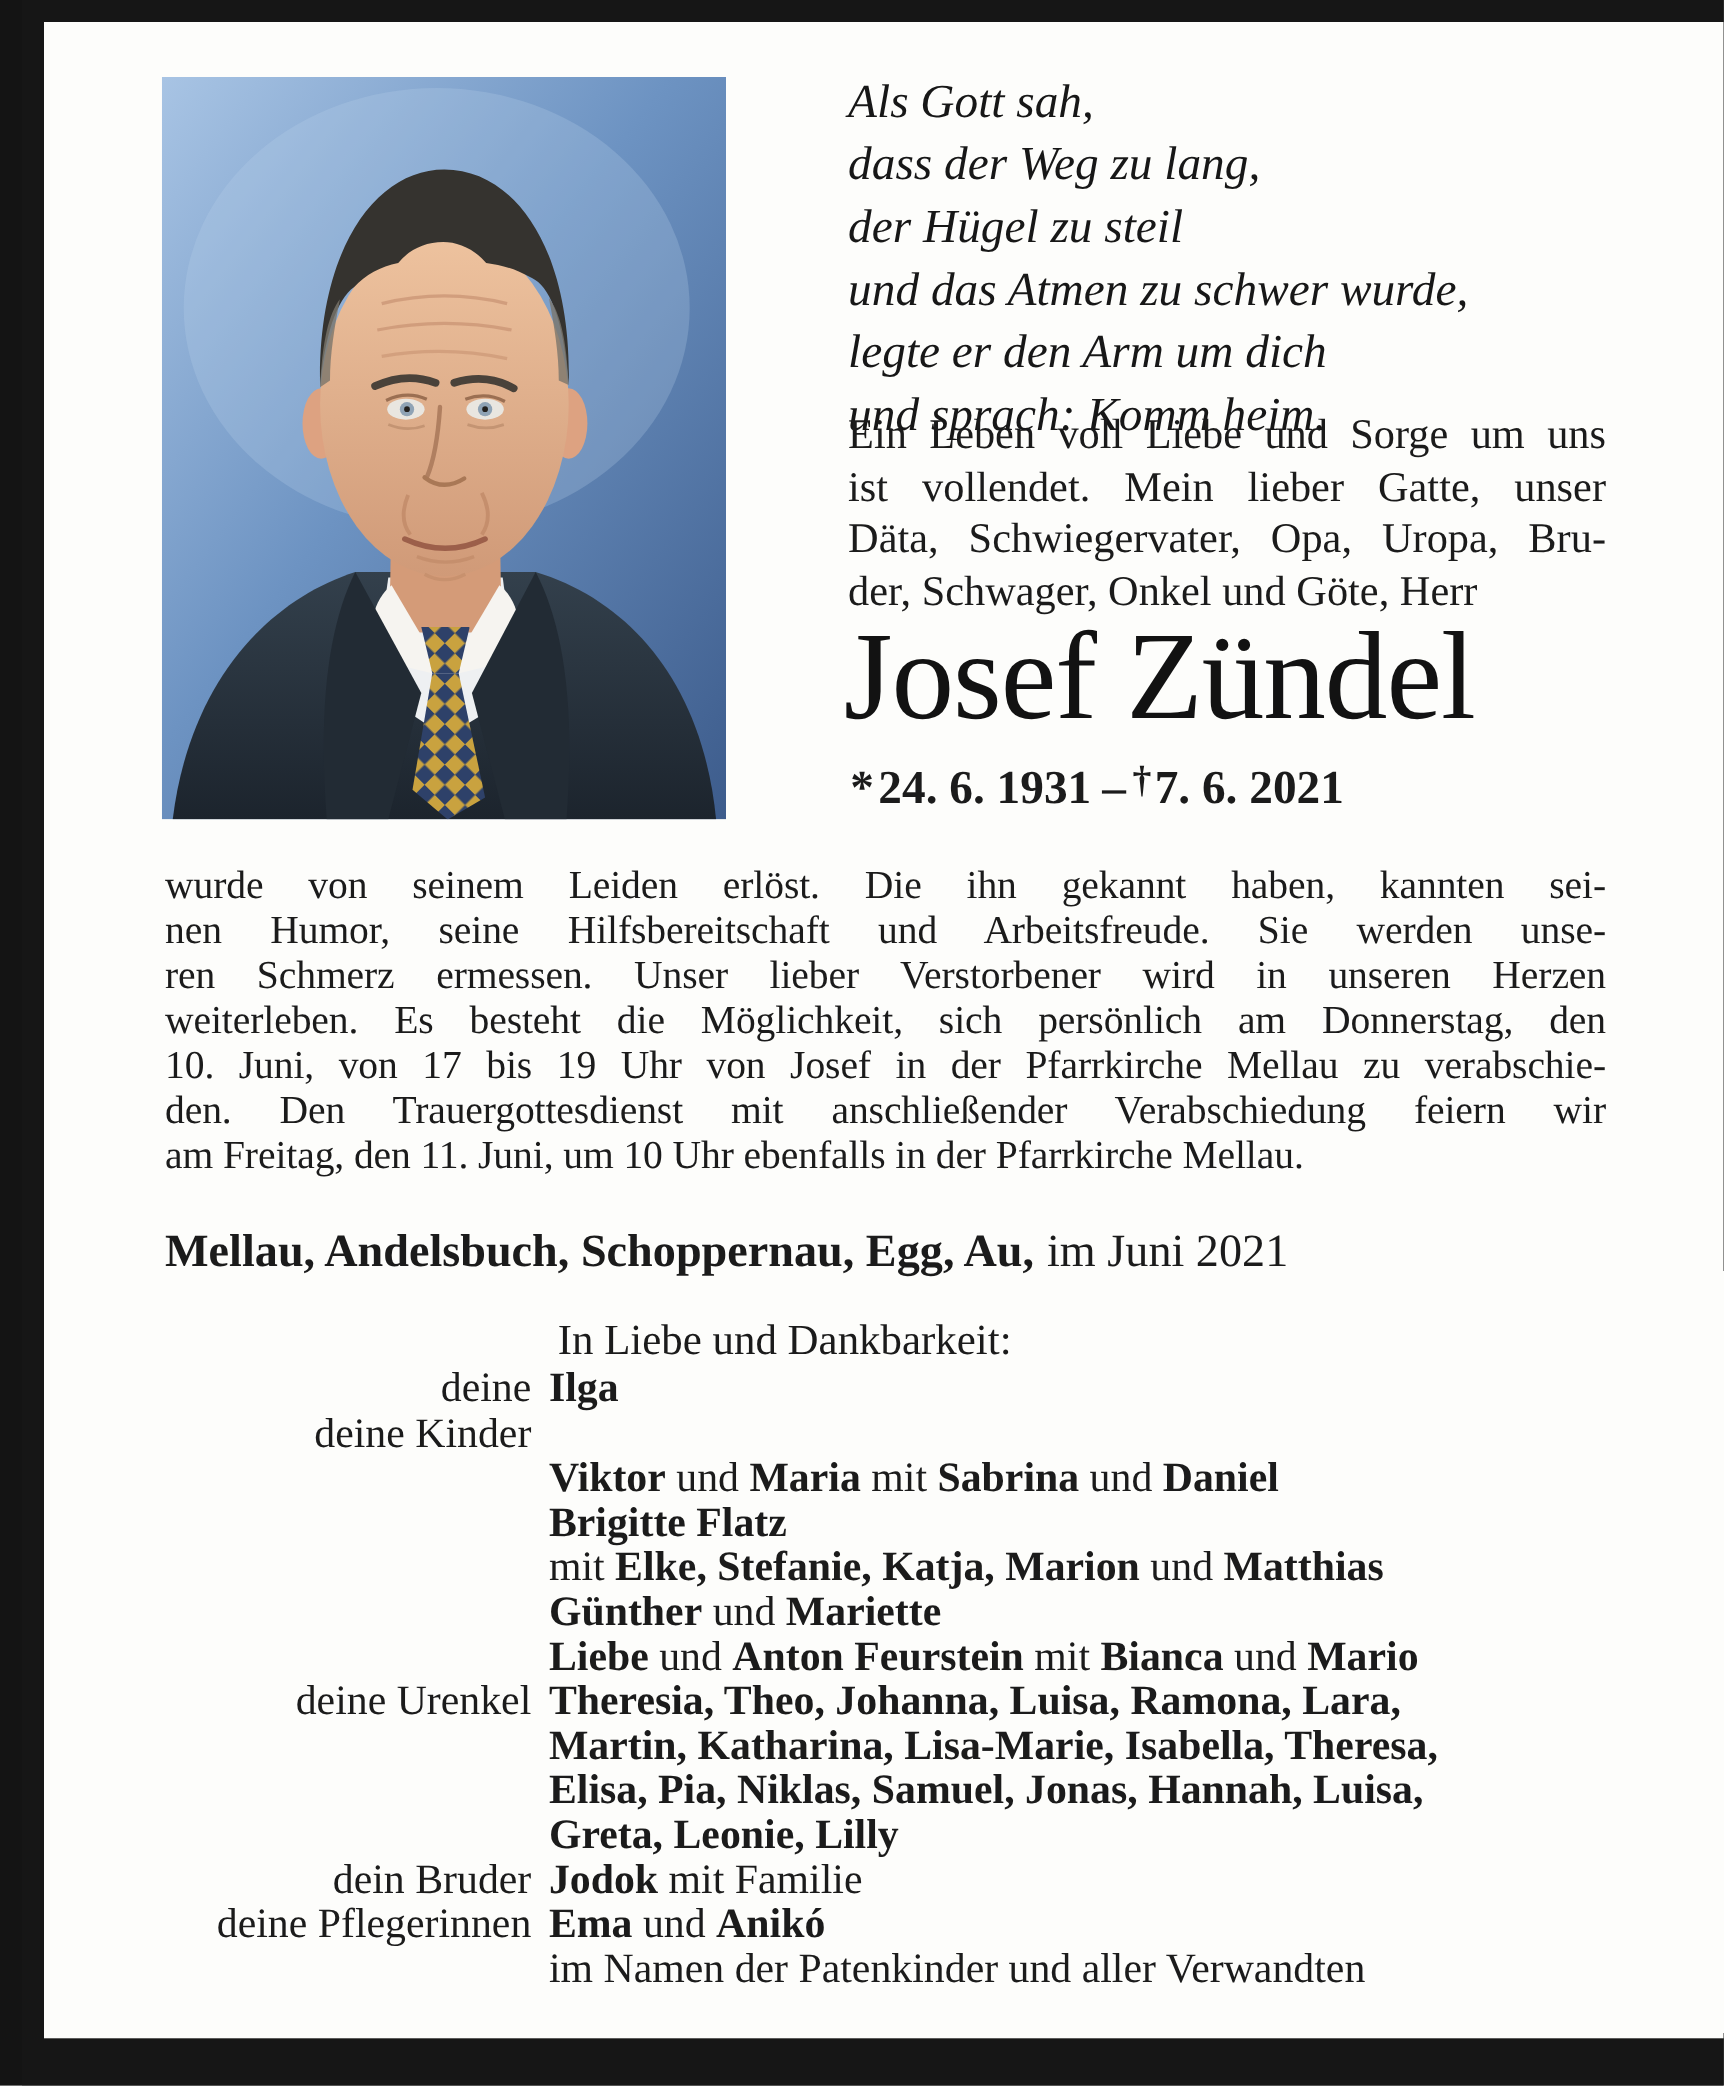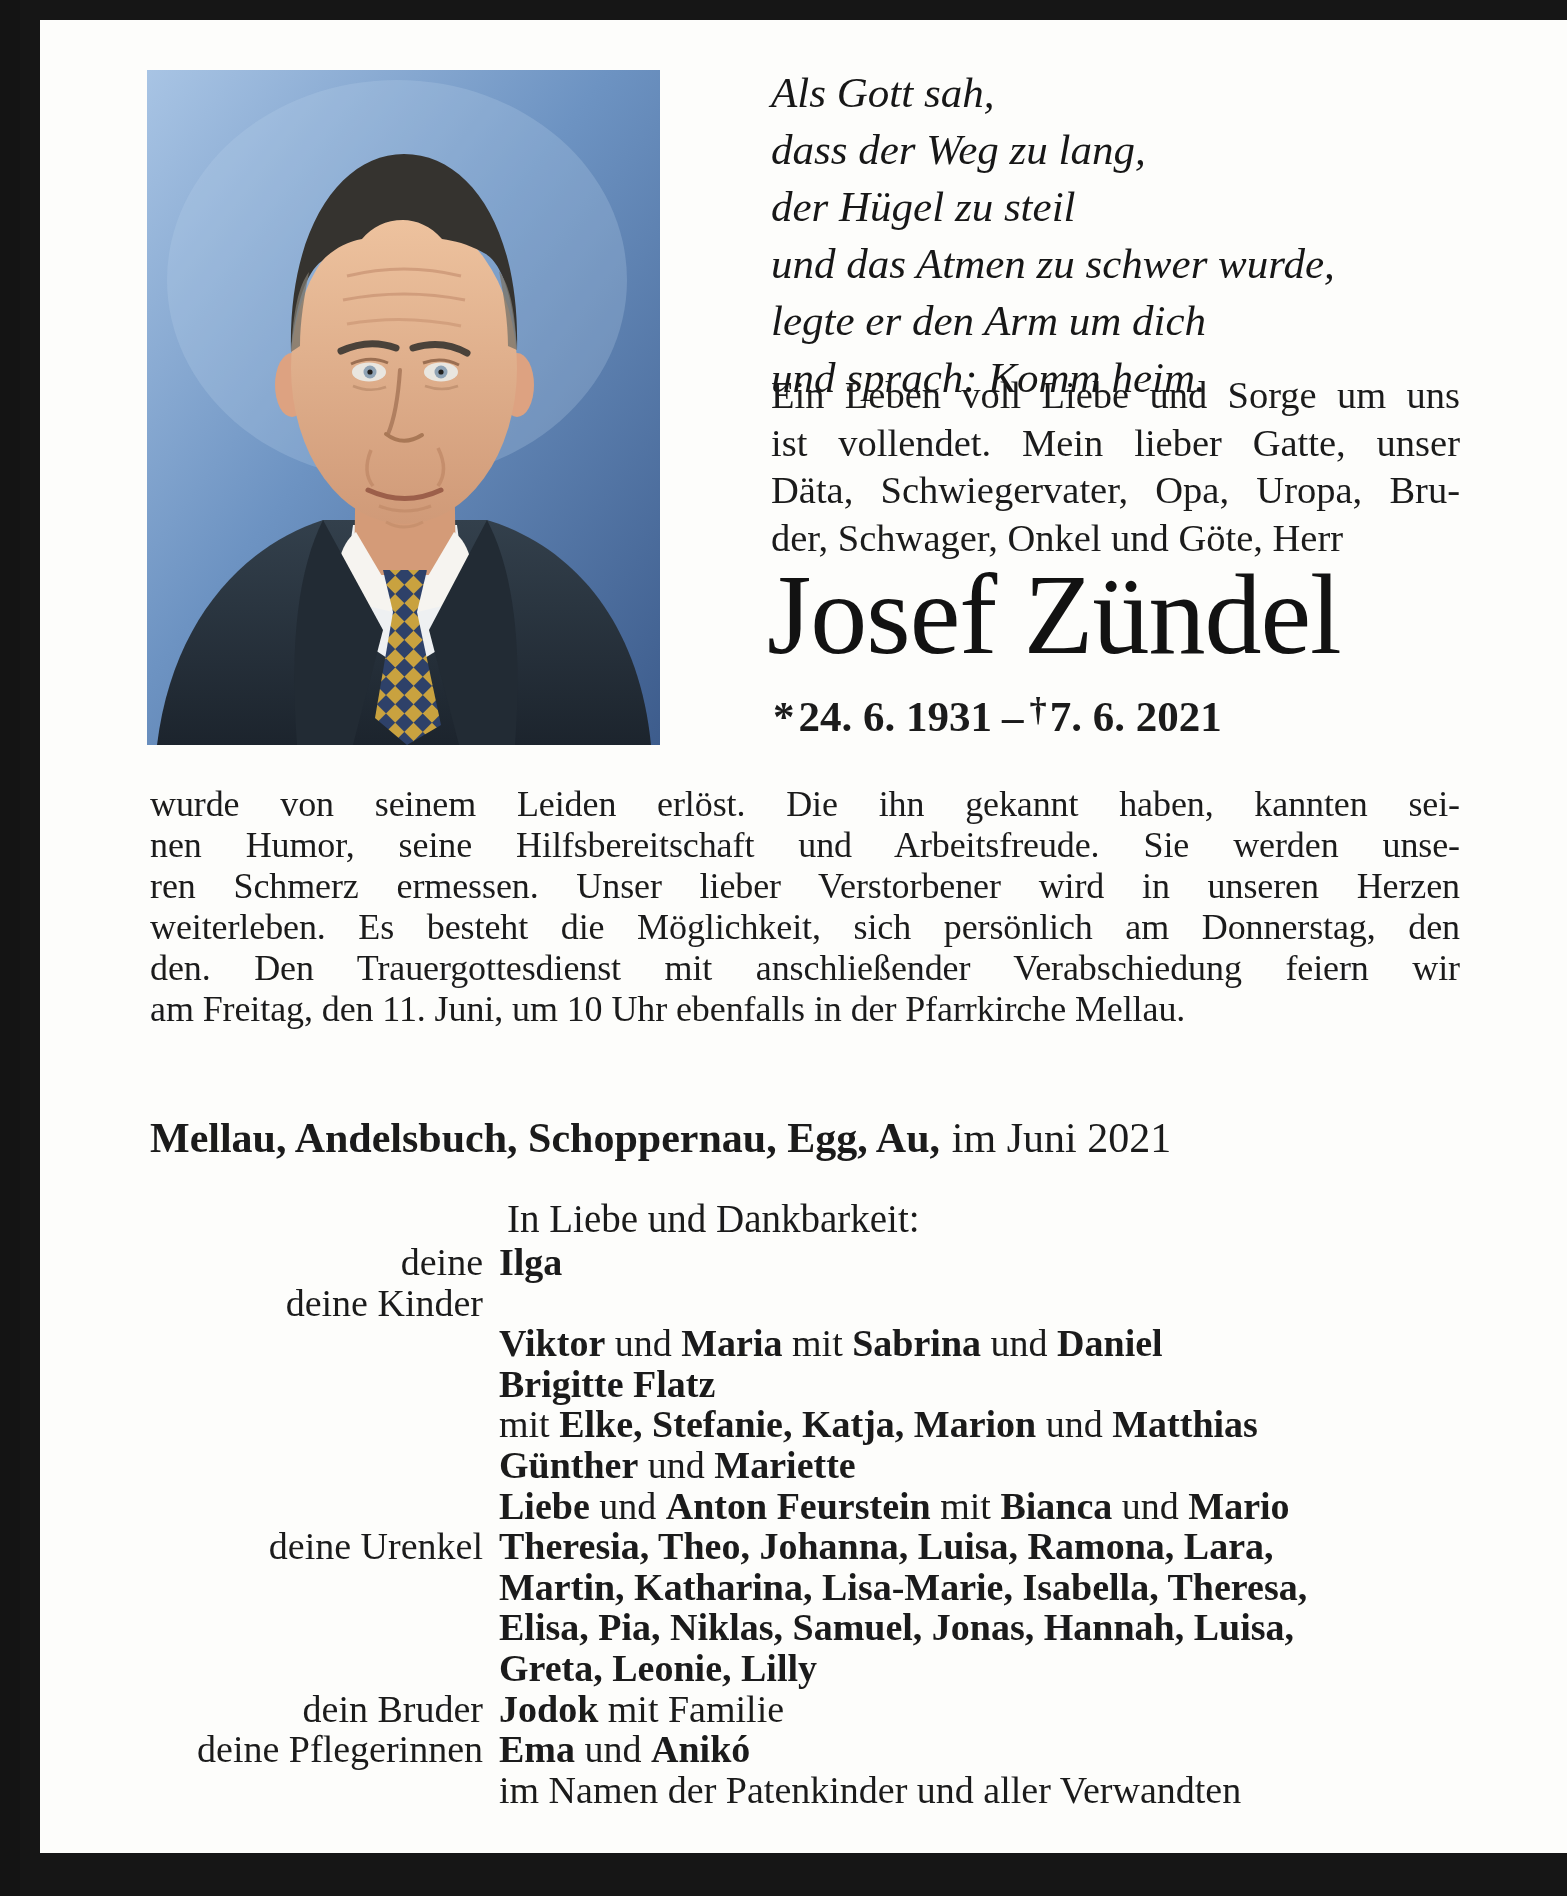--- a/index.html
+++ b/index.html
@@ -185,20 +185,21 @@
 
     <div class="dates">
       <span class="sym star">*</span><span class="date">24. 6. 1931</span><span class="dash">–</span><span class="sym cross">†</span><span class="date">7. 6. 2021</span>
     </div>
 
     <div class="body-par justify">
         <div>wurde von seinem Leiden erlöst. Die ihn gekannt haben, kannten sei-</div>
         <div>nen Humor, seine Hilfsbereitschaft und Arbeitsfreude. Sie werden unse-</div>
         <div>ren Schmerz ermessen. Unser lieber Verstorbener wird in unseren Herzen</div>
         <div>weiterleben. Es besteht die Möglichkeit, sich persönlich am Donnerstag, den</div>
+        <div>10. Juni, von 17 bis 19 Uhr von Josef in der Pfarrkirche Mellau zu verabschie-</div>
         <div>den. Den Trauergottesdienst mit anschließender Verabschiedung feiern wir</div>
         <div class="last-line">am Freitag, den 11. Juni, um 10 Uhr ebenfalls in der Pfarrkirche Mellau.</div>
       </div>
 
     <div class="location">
       <span class="b">Mellau, Andelsbuch, Schoppernau, Egg, Au,</span><span class="reg">im Juni 2021</span>
     </div>
 
     <div class="closing">In Liebe und Dankbarkeit:</div>
 

